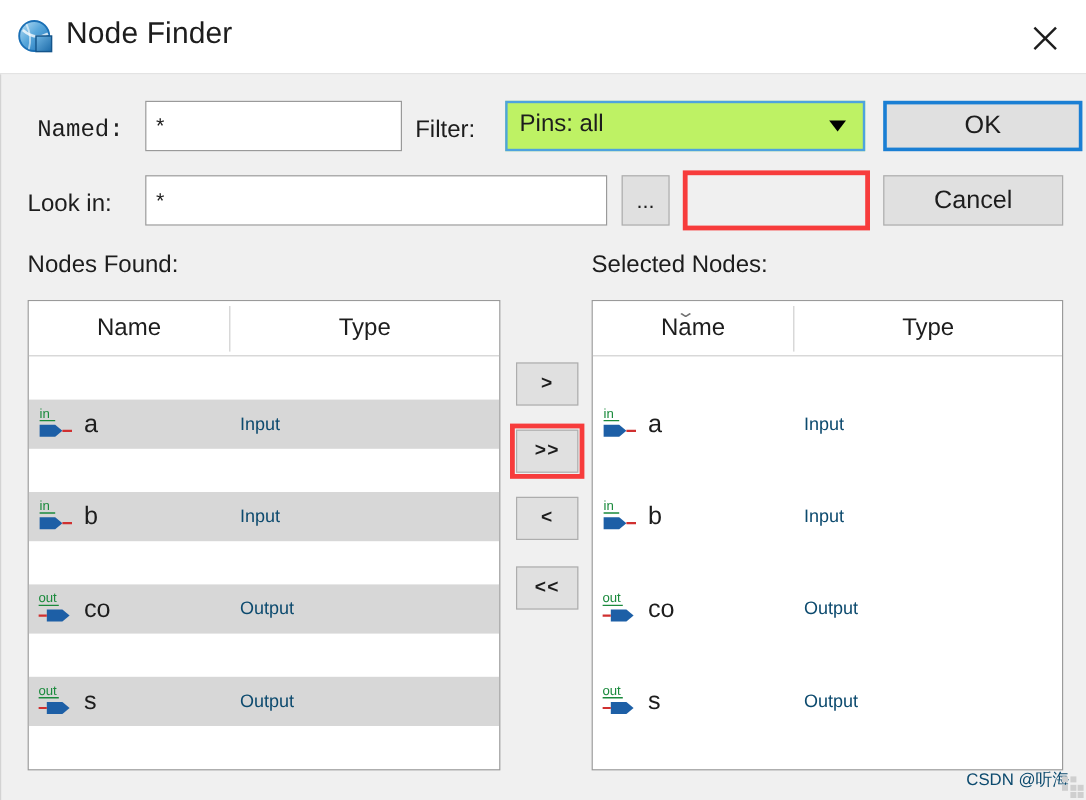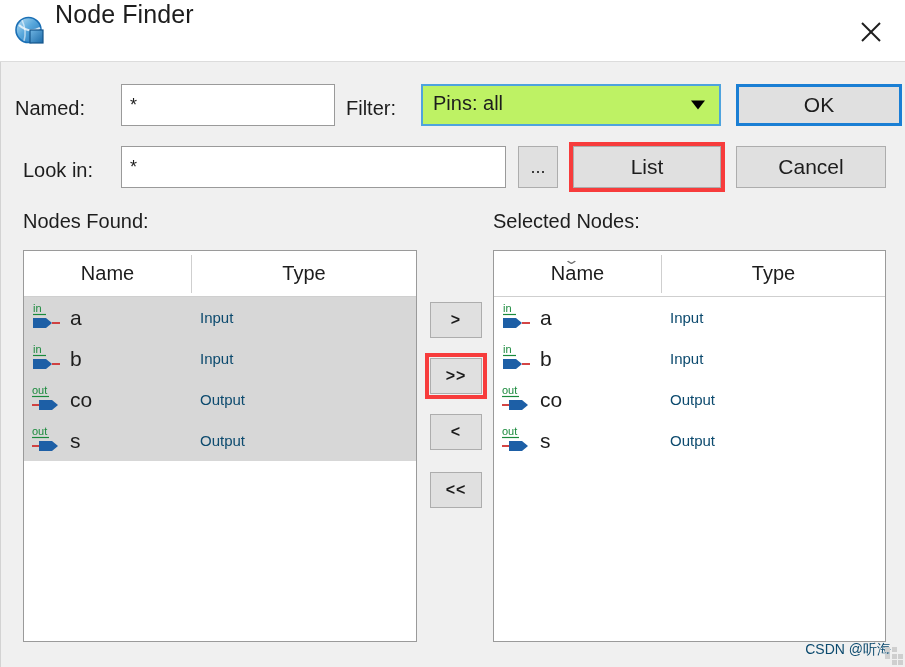--- a/index.html
+++ b/index.html
@@ -29,21 +29,21 @@
     border-bottom: 1px solid #dcdcdc;
     box-sizing: border-box;
   }
   #title-icon {
     position: absolute;
     left: 13px; top: 15px;
     width: 34px; height: 34px;
   }
   #title-text {
     position: absolute;
-    left: 55px; top: 0;
+    left: 55px; top: 14px;
     font-size: 25px;
     color: #1d1d1d;
     letter-spacing: .1px;
     white-space: nowrap;
   }
   #close-btn {
     position: absolute;
     right: 14px; top: 12px;
     width: 40px; height: 40px;
     display: flex;
@@ -184,20 +184,21 @@
     top: 2px;
     font-size: 13px;
     color: #707070;
     line-height: 1;
     transform: scaleX(1.6);
   }
 
   .row {
     position: relative;
     height: 41px;
+    margin-top: 36px;
   }
   .row.sel { background: #d7d7d7; }
   .row-icon {
     position: absolute;
     left: 8px; top: 4px;
     width: 34px; height: 32px;
   }
   .row-name {
     position: absolute;
     left: 46px; top: 0;
@@ -267,36 +268,35 @@
     <div id="close-btn">
       <svg width="24" height="24" viewBox="0 0 24 24">
         <line x1="3" y1="3" x2="21" y2="21" stroke="#1d1d1d" stroke-width="2"></line>
         <line x1="21" y1="3" x2="3" y2="21" stroke="#1d1d1d" stroke-width="2"></line>
       </svg>
     </div>
   </div>
 
   <div id="content">
 
-    <div class="lbl" style="left:14px; top:35px;">Named:</div>
+    <div class="lbl" style="left:30px; top:35px;font-family:Liberation Mono, monospace;">Named:</div>
     <input class="txtfield" style="left: 120px; top: 22px; width: 214px; height: 42px;" value="*">
 
     <div class="lbl" style="left:345px; top:35px;">Filter:</div>
     <div id="filter-combo" style="left:420px; top:22px; width:300px; height:42px;">
       <span id="filter-combo-text">Pins: all</span>
       <span id="filter-combo-arrow"></span>
     </div>
 
     <div class="btn default-focus" style="left:735px; top:22px; width:166px; height:42px;">OK</div>
 
     <div class="lbl" style="left:22px; top:97px;">Look in:</div>
     <input class="txtfield" style="left: 120px; top: 84px; width: 385px; height: 42px;" value="*">
     <div class="btn" style="left:517px; top:84px; width:40px; height:42px; font-size:18px;">...</div>
 
-    <div class="btn" style="left:572px; top:84px; width:148px; height:42px;">List</div>
     <div class="annot" style="left:568px; top:80px; width:156px; height:50px;"></div>
 
     <div class="btn" style="left:735px; top:84px; width:150px; height:42px;">Cancel</div>
 
     <div class="panel-title" style="left:22px; top:148px;">Nodes Found:</div>
 
     <div class="listbox" style="left:22px; top:188px; width:394px; height:392px;">
       <div class="list-header">
         <div class="hdr-cell" style="left:0; width:167px;">Name</div>
         <div class="hdr-div" style="left:167px;"></div>

